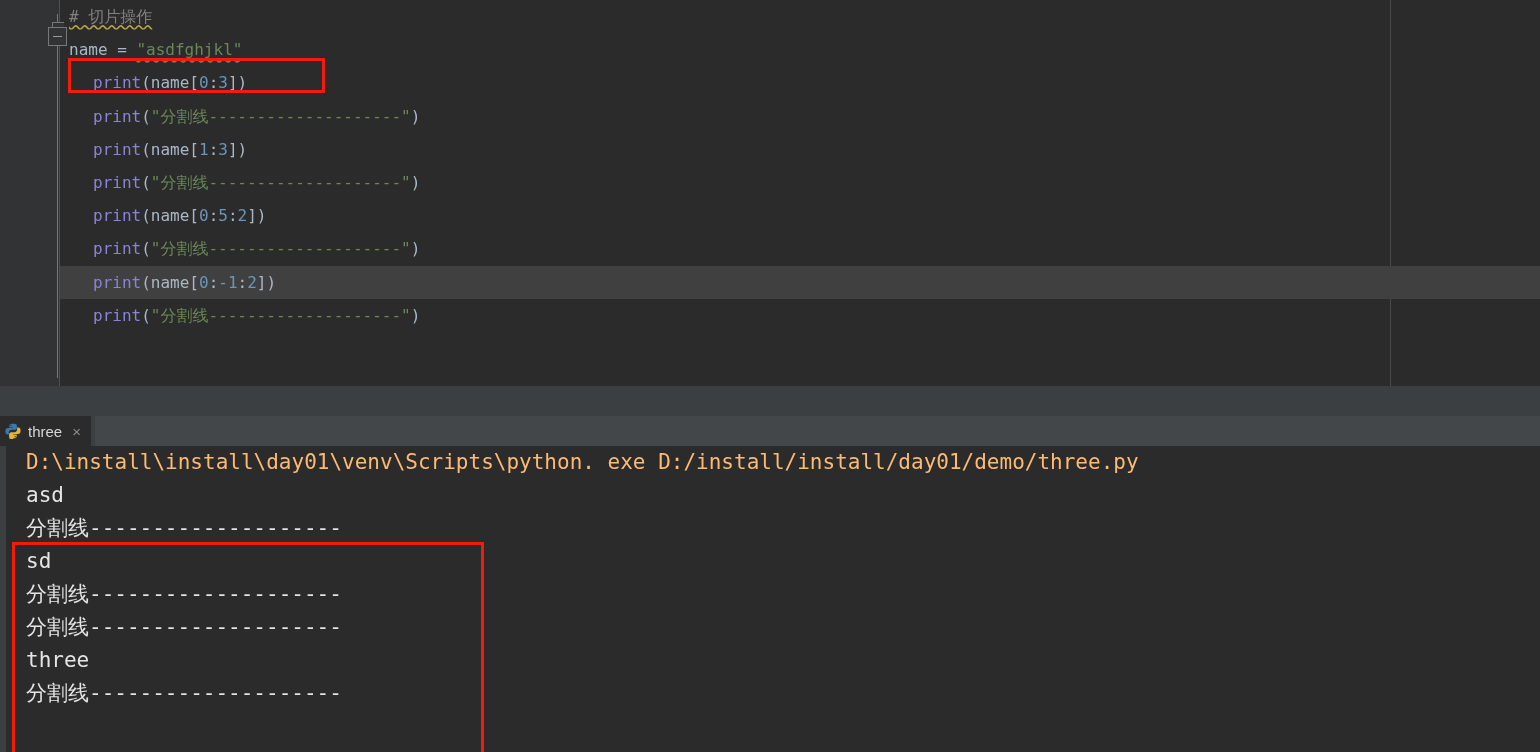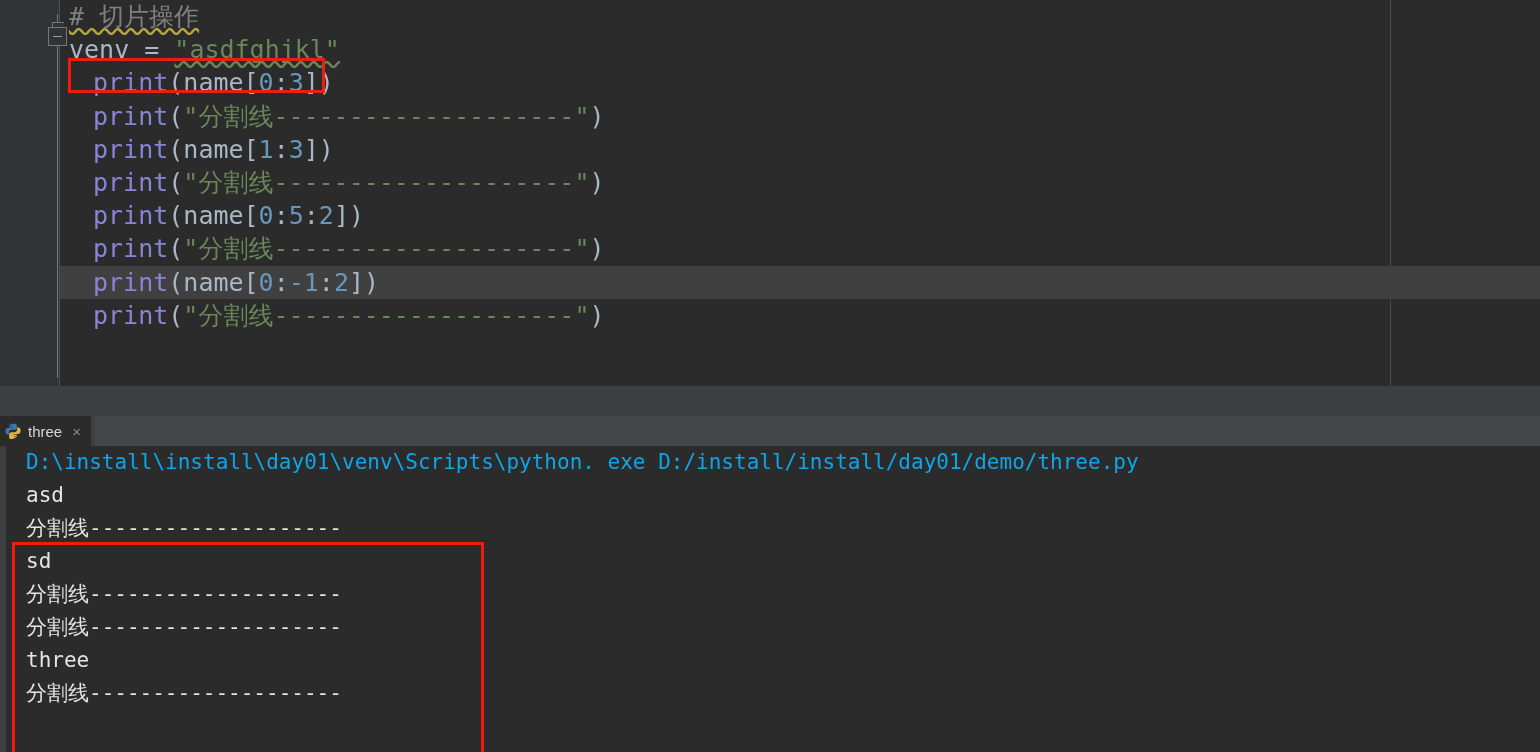--- a/index.html
+++ b/index.html
@@ -95,21 +95,21 @@
     position: absolute;
     left: 60px;
     top: 0;
     width: 1480px;
     height: 386px;
   }
   .code-line {
     position: relative;
     height: 33.2px;
     line-height: 33.2px;
-    font-size: 25px;
+    font-size: 16px;
     white-space: pre;
     padding-left: 9px;
     letter-spacing: 0px;
     color: #a9b7c6;
   }
   .code-line.current {
     background: #404040;
   }
   .tok-comment { color: #808080; }
   .tok-kw      { color: #8a84d6; margin-left: 24px; }
@@ -215,21 +215,21 @@
   }
   .console-line {
     position: relative;
     height: 33px;
     line-height: 33px;
     font-size: 21px;
     white-space: pre;
     padding-left: 26px;
     color: #e5e5e5;
   }
-  .console-line.cmdline { color: #0ea5e9; }
+  .console-line.cmdline { color: #fdba74; }
 
   
   #console-annot-box {
     position: absolute;
     left: 12px;
     top: 96px;
     width: 472px;
     height: 266px;
     box-sizing: border-box;
     border: 3px solid #f01c0c;
@@ -245,21 +245,21 @@
   <div id="gutter"></div>
   <div id="fold-stem"></div>
   <div id="fold-roof"></div>
   <div id="fold-icon"></div>
   <div id="fold-tail"></div>
 
   <div id="margin-guide"></div>
 
   <div id="code">
       <div class="code-line"><span class="tok-comment wavy-yellow"># 切片操作</span></div>
-      <div class="code-line"><span class="tok-plain">venv = </span><span class="tok-str wavy-green">"asdfghjkl"</span></div>
+      <div class="code-line"><span class="tok-plain">name = </span><span class="tok-str wavy-green">"asdfghjkl"</span></div>
       <div class="code-line"><span class="tok-kw">print</span><span class="tok-punct">(</span><span class="tok-plain">name</span><span class="tok-punct">[</span><span class="tok-num">0</span><span class="tok-punct">:</span><span class="tok-num">3</span><span class="tok-punct">])</span></div>
       <div class="code-line"><span class="tok-kw">print</span><span class="tok-punct">(</span><span class="tok-str">"分割线--------------------"</span><span class="tok-punct">)</span></div>
       <div class="code-line"><span class="tok-kw">print</span><span class="tok-punct">(</span><span class="tok-plain">name</span><span class="tok-punct">[</span><span class="tok-num">1</span><span class="tok-punct">:</span><span class="tok-num">3</span><span class="tok-punct">])</span></div>
       <div class="code-line"><span class="tok-kw">print</span><span class="tok-punct">(</span><span class="tok-str">"分割线--------------------"</span><span class="tok-punct">)</span></div>
       <div class="code-line"><span class="tok-kw">print</span><span class="tok-punct">(</span><span class="tok-plain">name</span><span class="tok-punct">[</span><span class="tok-num">0</span><span class="tok-punct">:</span><span class="tok-num">5</span><span class="tok-punct">:</span><span class="tok-num">2</span><span class="tok-punct">])</span></div>
       <div class="code-line"><span class="tok-kw">print</span><span class="tok-punct">(</span><span class="tok-str">"分割线--------------------"</span><span class="tok-punct">)</span></div>
       <div class="code-line current"><span class="tok-kw">print</span><span class="tok-punct">(</span><span class="tok-plain">name</span><span class="tok-punct">[</span><span class="tok-num">0</span><span class="tok-punct">:</span><span class="tok-num">-1</span><span class="tok-punct">:</span><span class="tok-num">2</span><span class="tok-punct">])</span></div>
       <div class="code-line"><span class="tok-kw">print</span><span class="tok-punct">(</span><span class="tok-str">"分割线--------------------"</span><span class="tok-punct">)</span></div>
     </div>
 

